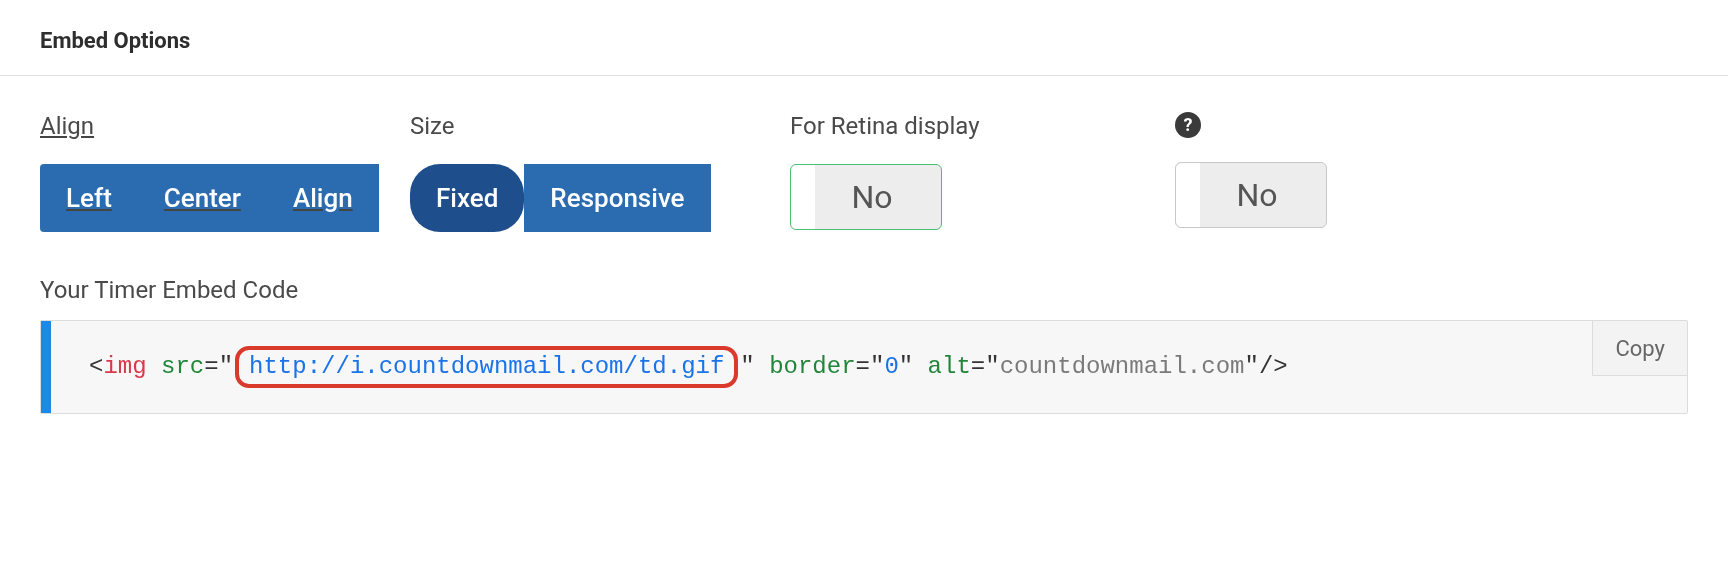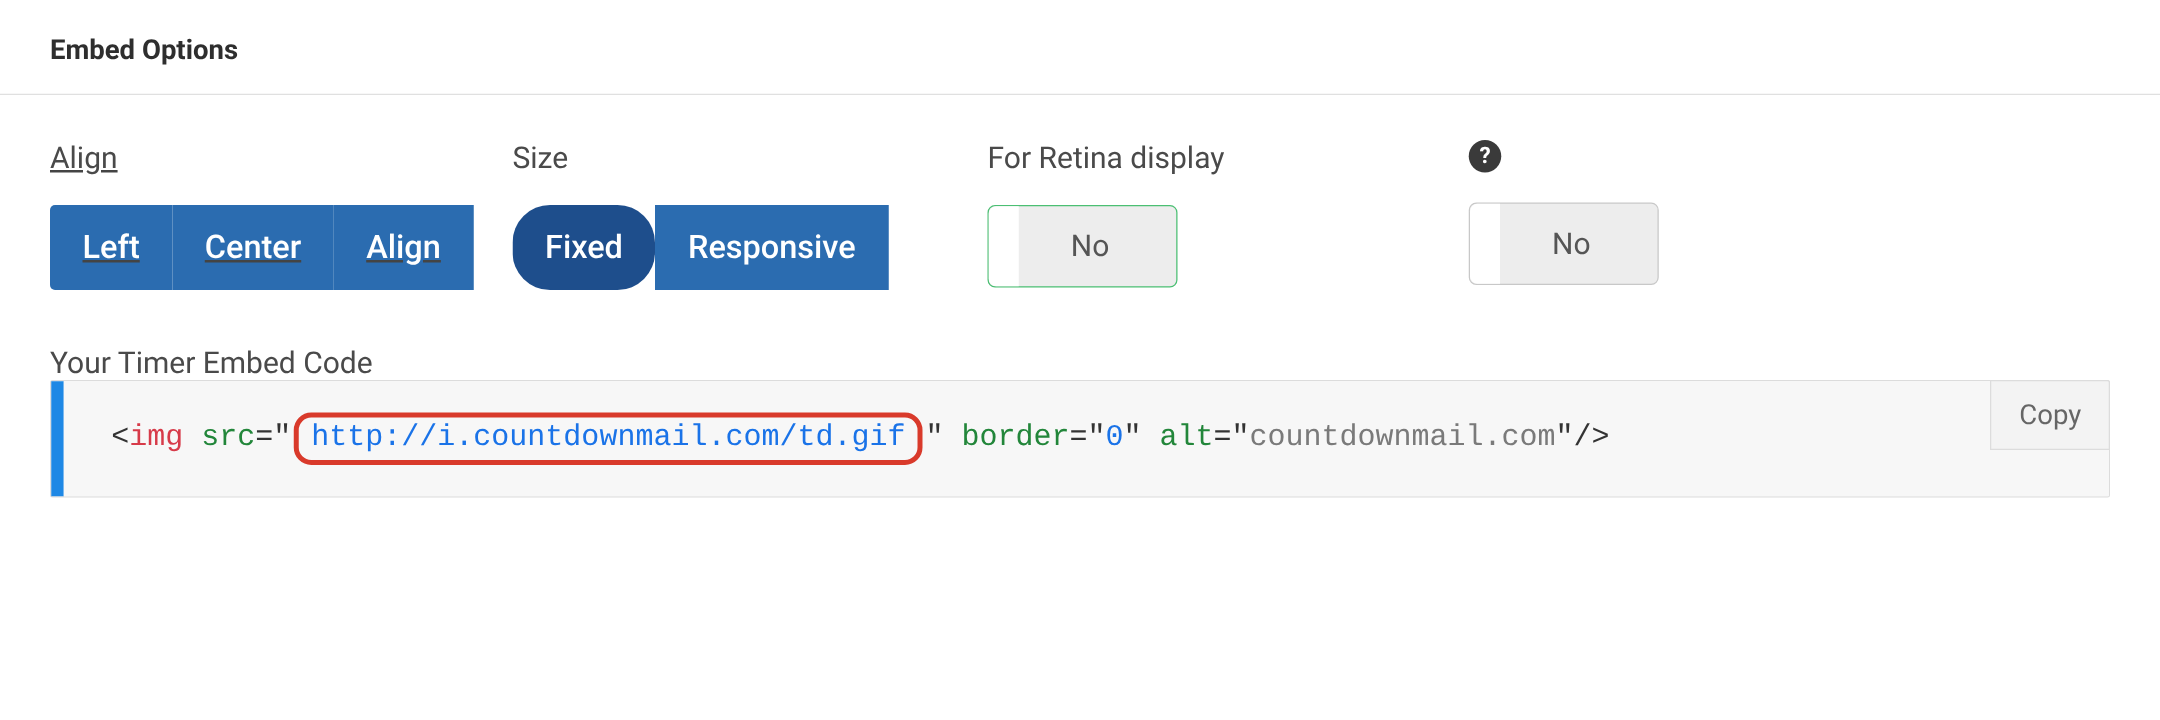--- a/index.html
+++ b/index.html
@@ -117,29 +117,30 @@
   }
   .toggle.is-green { border-color: var(--toggle-border-green); }
   .toggle .knob {
     position: absolute;
     top: 0; bottom: 0; left: 0;
     width: 24px;
     background: #ffffff;
     border-radius: 6px 0 0 6px;
   }
   .toggle .toggle-text {
-    font-size: 24px;
+    font-size: 32px;
     color: var(--toggle-text);
     margin-left: 12px;
   }
 
   .embed-label {
     margin-top: 44px;
     font-size: 24px;
     color: #4a4a4a;
+    margin-bottom: 16px;
   }
 
   .code-panel {
     position: relative;
     border: 1px solid var(--panel-border);
     border-radius: 2px;
     background: #fff;
     height: 94px;
     display: flex;
     align-items: stretch;

